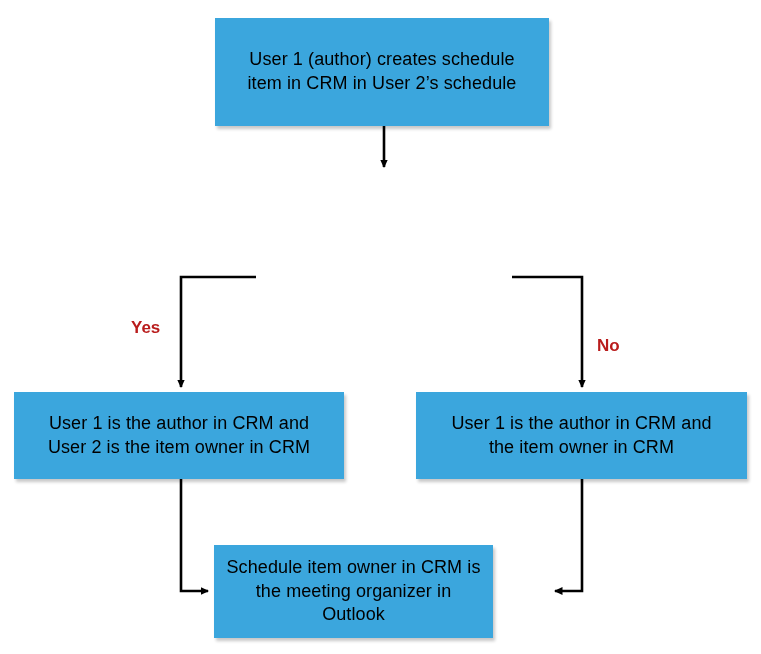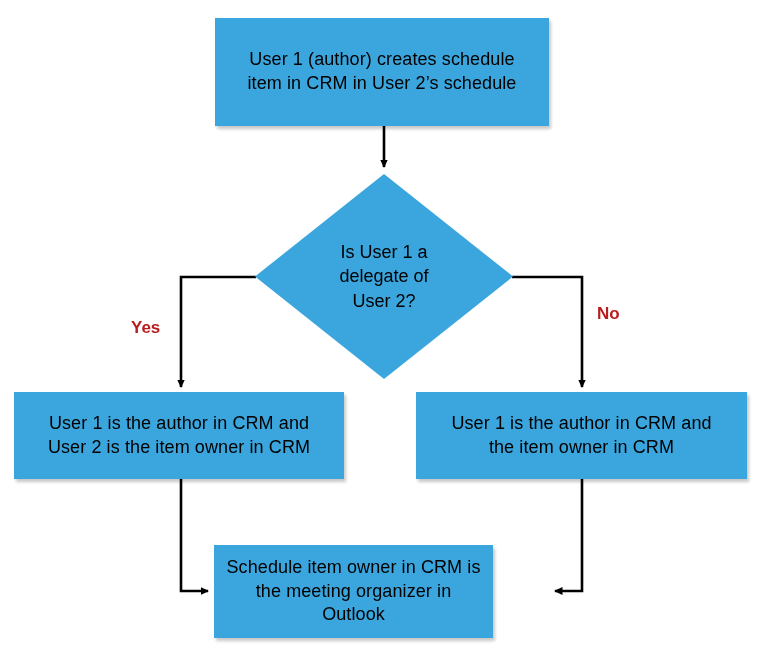--- a/index.html
+++ b/index.html
@@ -97,30 +97,24 @@
     <path d="M 181 479 L 181 591 L 208 591" stroke="#000000" stroke-width="2.6" fill="none" marker-end="url(#arrowhead)"></path>
 
     <path d="M 582 479 L 582 591 L 555 591" stroke="#000000" stroke-width="2.6" fill="none" marker-end="url(#arrowhead)"></path>
   </svg>
 
   <div class="node box" style="left:215px; top:10px; width:334px; height:108px;margin-top:8px;">
     <span class="label">User 1 (author) creates schedule
 item in CRM in User 2’s schedule</span>
   </div>
 
-  <div class="diamond-wrap" style="left:255px; top:174px; width:258px; height:205px;">
-    <div class="diamond-shape"></div>
-    <span class="label">Is User 1 a
-delegate of
-User 2?</span>
-  </div>
 
   <span class="edge-label" style="left:131px; top:318px;">Yes</span>
 
-  <span class="edge-label" style="left:597px; top:304px;">No</span>
+  <span class="edge-label" style="left:597px; top:336px;">No</span>
 
   <div class="node box" style="left:14px; top:392px; width:330px; height:87px;">
     <span class="label">User 1 is the author in CRM and
 User 2 is the item owner in CRM</span>
   </div>
 
   <div class="node box" style="left:416px; top:392px; width:331px; height:87px;">
     <span class="label">User 1 is the author in CRM and
 the item owner in CRM</span>
   </div>

